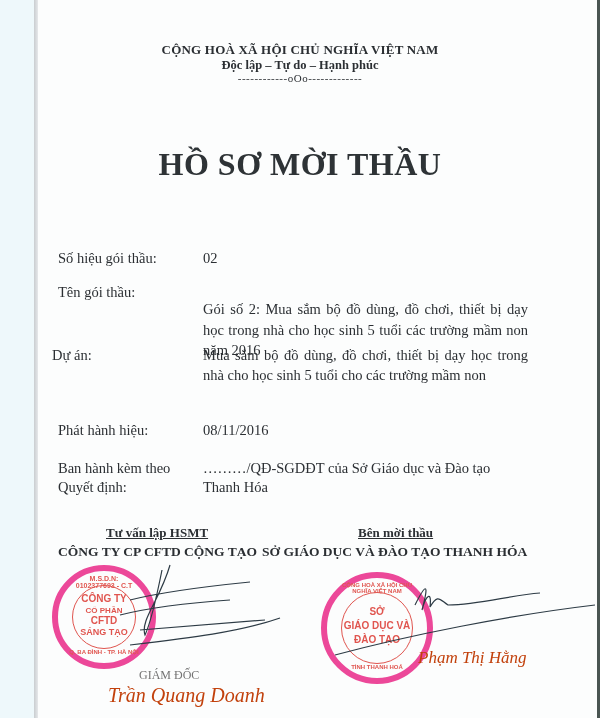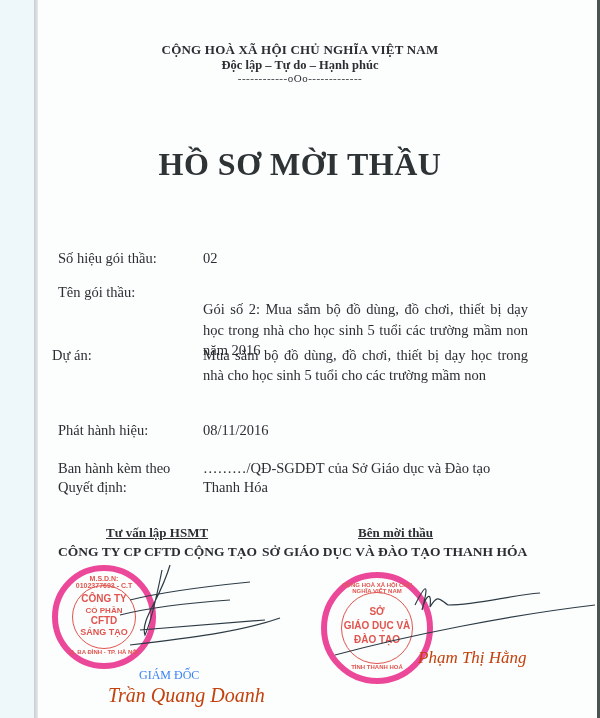--- a/index.html
+++ b/index.html
@@ -19,21 +19,21 @@
   .field-value { position:absolute; left:203px; width:325px; font-size:14.5px; line-height:20px; text-align:justify; }
 
   .sig-head { position:absolute; font-weight:bold; font-size:13px; text-decoration:underline; }
   .sig-org { position:absolute; top:544px; font-weight:bold; font-size:13.5px; white-space:nowrap; }
 
   .stamp { position:absolute; border-radius:50%; border:6px solid #ec4899; color:#e0554f; text-align:center; font-family:"Liberation Sans","DejaVu Sans",sans-serif; font-weight:bold; }
   .stamp-inner { position:absolute; border-radius:50%; border:1.5px solid #e0554f; }
   .stamp-text { position:absolute; left:0; width:100%; font-size:10px; line-height:11px; }
   .ring-text { position:absolute; font-size:7px; }
 
-  .director-title { position:absolute; left:139px; top:668px; color:#3b82f6; font-size:12px; }
+  .director-title { position:absolute; left:139px; top:668px; color:#737373; font-size:12px; }
   .signer-name { position:absolute; color:#c2410c; font-style:italic; font-family:"Liberation Serif","DejaVu Serif",serif; }
   svg.sign { position:absolute; overflow:visible; }
 </style>
 </head>
 <body>
 
 <div class="left-strip"></div>
 <div class="binding-edge"></div>
 <div class="page"></div>
 <div class="right-edge"></div>

